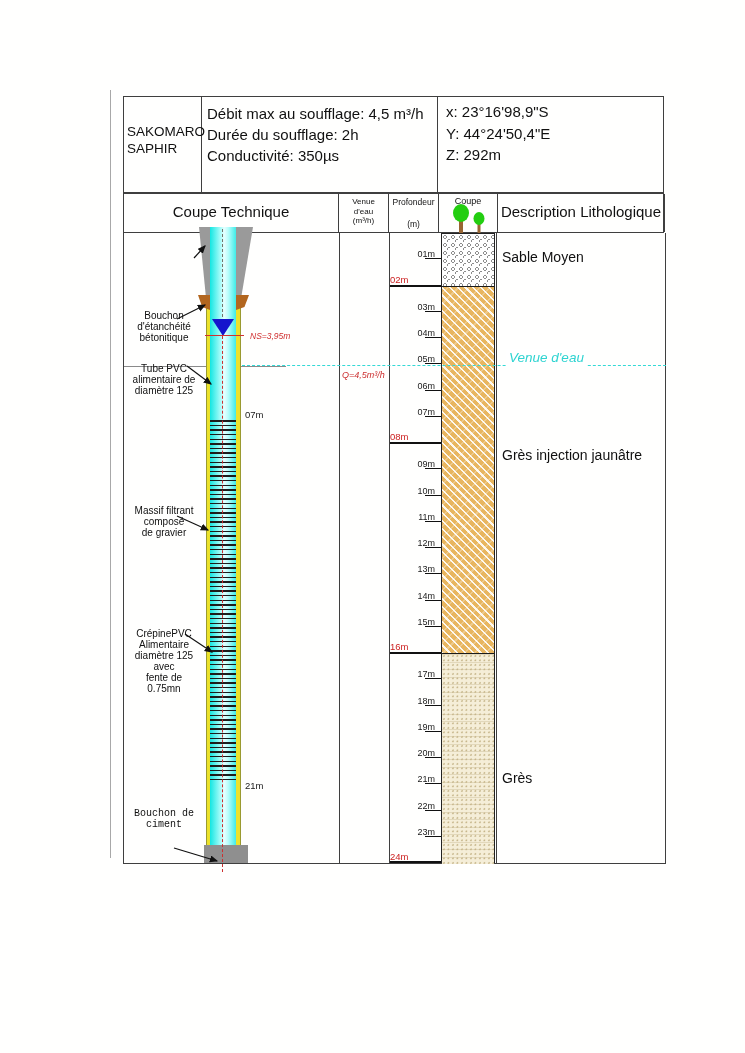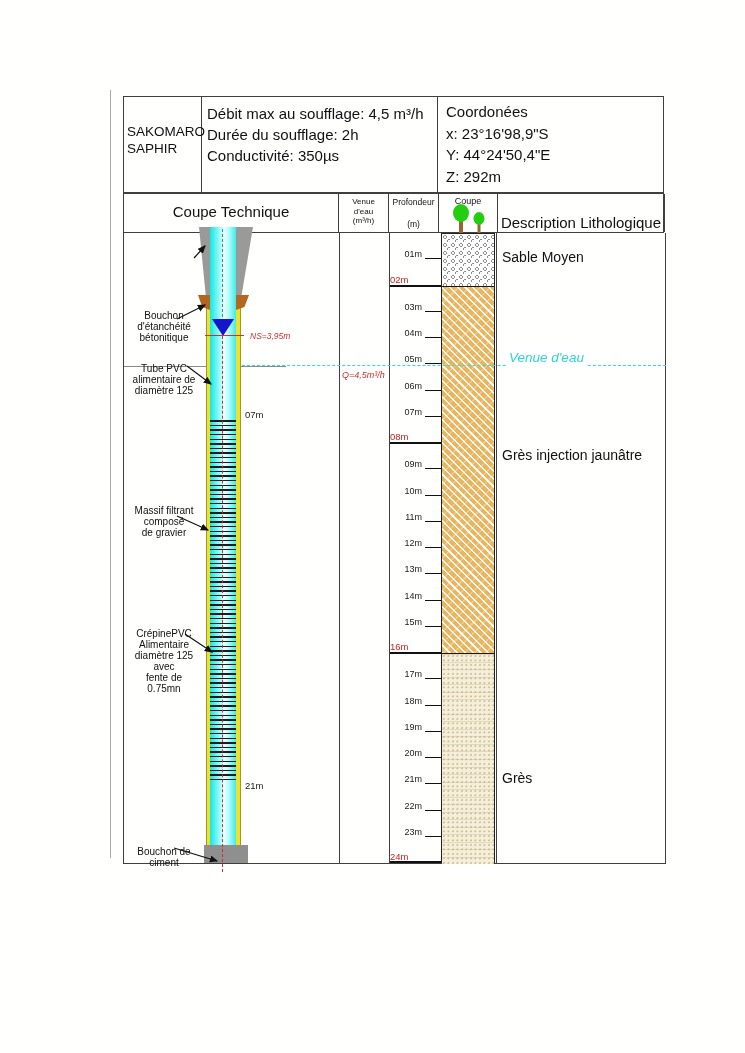--- a/index.html
+++ b/index.html
@@ -21,21 +21,21 @@
 
   
   .colhead{left:123px;top:193px;width:541px;height:40px;border:1.4px solid #3f3f3f;
            border-top-width:1.2px;box-sizing:border-box;}
   .colhead .cell{position:absolute;top:0;height:100%;box-sizing:border-box;border-right:1.3px solid #3f3f3f;text-align:center;}
   .ch-technique{left:0;width:215px;font-size:15px;padding-top:9px;}
   .ch-venue{left:215px;width:50px;font-size:8px;line-height:9.5px;padding-top:3px;white-space:pre-line;}
   .ch-prof{left:265px;width:50px;font-size:8.5px;padding-top:3px;}
   .ch-prof .unit{position:absolute;bottom:3px;left:0;width:100%;font-size:8.5px;}
   .ch-coupe{left:315px;width:59px;font-size:9px;padding-top:2px;}
-  .ch-desc{left:374px;width:167px;border-right:none;font-size:15px;padding-top:20px;}
+  .ch-desc{left:374px;width:167px;border-right:none;font-size:15px;padding-top:9px;}
   .tree-svg{position:absolute;left:0;top:10px;}
 
   
   .drawing{left:123px;top:233px;width:541px;height:630px;border:1.6px solid #3f3f3f;
            border-top:none;box-sizing:content-box;overflow:visible;}
   .vline{position:absolute;top:0;height:100%;width:0;border-left:1.3px solid #3f3f3f;}
 
   
   .litho-strip{position:absolute;left:317px;top:0;width:54px;height:630px;border:1px solid #222;box-sizing:border-box;}
   .litho-seg{position:absolute;left:0;width:100%;}
@@ -52,21 +52,21 @@
   .pattern-sandstone{background-color:#f5eed8;
     background-image:
       radial-gradient(circle at 2px 2px, #c5b488 0.7px, rgba(0,0,0,0) 1px),
       repeating-linear-gradient(0deg, rgba(0,0,0,0) 0 6.5px, rgba(170,150,100,.25) 6.5px 7.5px);
     background-size:4.5px 4.5px, auto;}
 
   
   .prof-col{position:absolute;left:265px;top:0;width:52px;height:100%;}
   .tick-line{position:absolute;left:36px;width:16px;height:0;border-top:1.6px solid #111;}
   .tick-line-red-depth{position:absolute;left:1px;width:51px;height:0;border-top:2px solid #111;}
-  .tick-label{position:absolute;right:19px;font-size:9px;height:10px;line-height:10px;color:#1a1a1a;}
+  .tick-label{position:absolute;right:6px;font-size:9px;height:10px;line-height:10px;color:#1a1a1a;}
   .tick-label-red{position:absolute;left:1px;font-size:9.5px;height:11px;line-height:11px;color:#cc2222;}
 
   
   .desc-col{position:absolute;left:372px;top:0;width:169px;height:100%;}
   .desc-label{position:absolute;left:6px;font-size:14px;color:#101010;white-space:nowrap;}
 
   
   .gray-line{position:absolute;left:0;top:133px;width:162px;height:0;border-top:1.2px solid #8a8a8a;z-index:1;}
   .venue-line{position:absolute;left:118px;top:132px;width:424px;height:0;border-top:1.7px dashed #33d9d6;z-index:6;}
   .q-label{position:absolute;left:218px;top:137px;font-size:9px;font-style:italic;color:#cc2f2f;z-index:7;}
@@ -94,21 +94,21 @@
   .water-triangle{position:absolute;left:88px;top:86px;width:0;height:0;z-index:6;
           border-left:11px solid transparent;border-right:11px solid transparent;border-top:17px solid #1515cd;}
   .plug-bottom{position:absolute;left:80px;top:612px;width:44px;height:18px;background:#8f8f8f;z-index:4;}
   .depth-mark{position:absolute;left:121px;font-size:9.5px;color:#1a1a1a;z-index:7;}
   .dm-7{top:176px;} .dm-21{top:547px;}
 
   
   .anno{position:absolute;left:0;width:80px;text-align:center;font-size:10px;line-height:11px;
         color:#101010;white-space:pre-line;z-index:7;}
   .anno-1{top:17px;} .anno-2{top:77px;} .anno-3{top:130px;} .anno-4{top:272px;}
-  .anno-5{top:395px;} .anno-6{top:613px;}
+  .anno-5{top:395px;} .anno-6{top:575px;font-family:Liberation Mono, monospace;}
   .arrows{position:absolute;left:0;top:0;z-index:8;}
 
   
   .caption{left:22px;top:896px;width:700px;text-align:center;
            font-family:"Liberation Serif",serif;font-style:italic;font-size:15.5px;color:#151515;}
 </style>
 </head>
 <body>
 
 <div id="page">
@@ -117,21 +117,20 @@
 
   <div class="abs header-table">
     <div class="cell cell-title">SAKOMARO
 SAPHIR</div>
     <div class="cell cell-stats">
       <div>Débit max au soufflage: 4,5 m³/h</div>
       <div>Durée du soufflage: 2h</div>
       <div>Conductivité: 350µs</div>
     </div>
     <div class="cell cell-coords">
-      <div>Coordonées</div>
       <div>x: 23°16'98,9"S</div>
       <div>Y: 44°24'50,4"E</div>
       <div>Z: 292m</div>
     </div>
   </div>
 
   <div class="abs colhead">
     <div class="cell ch-technique">Coupe Technique</div>
     <div class="cell ch-venue">Venue
 d'eau

